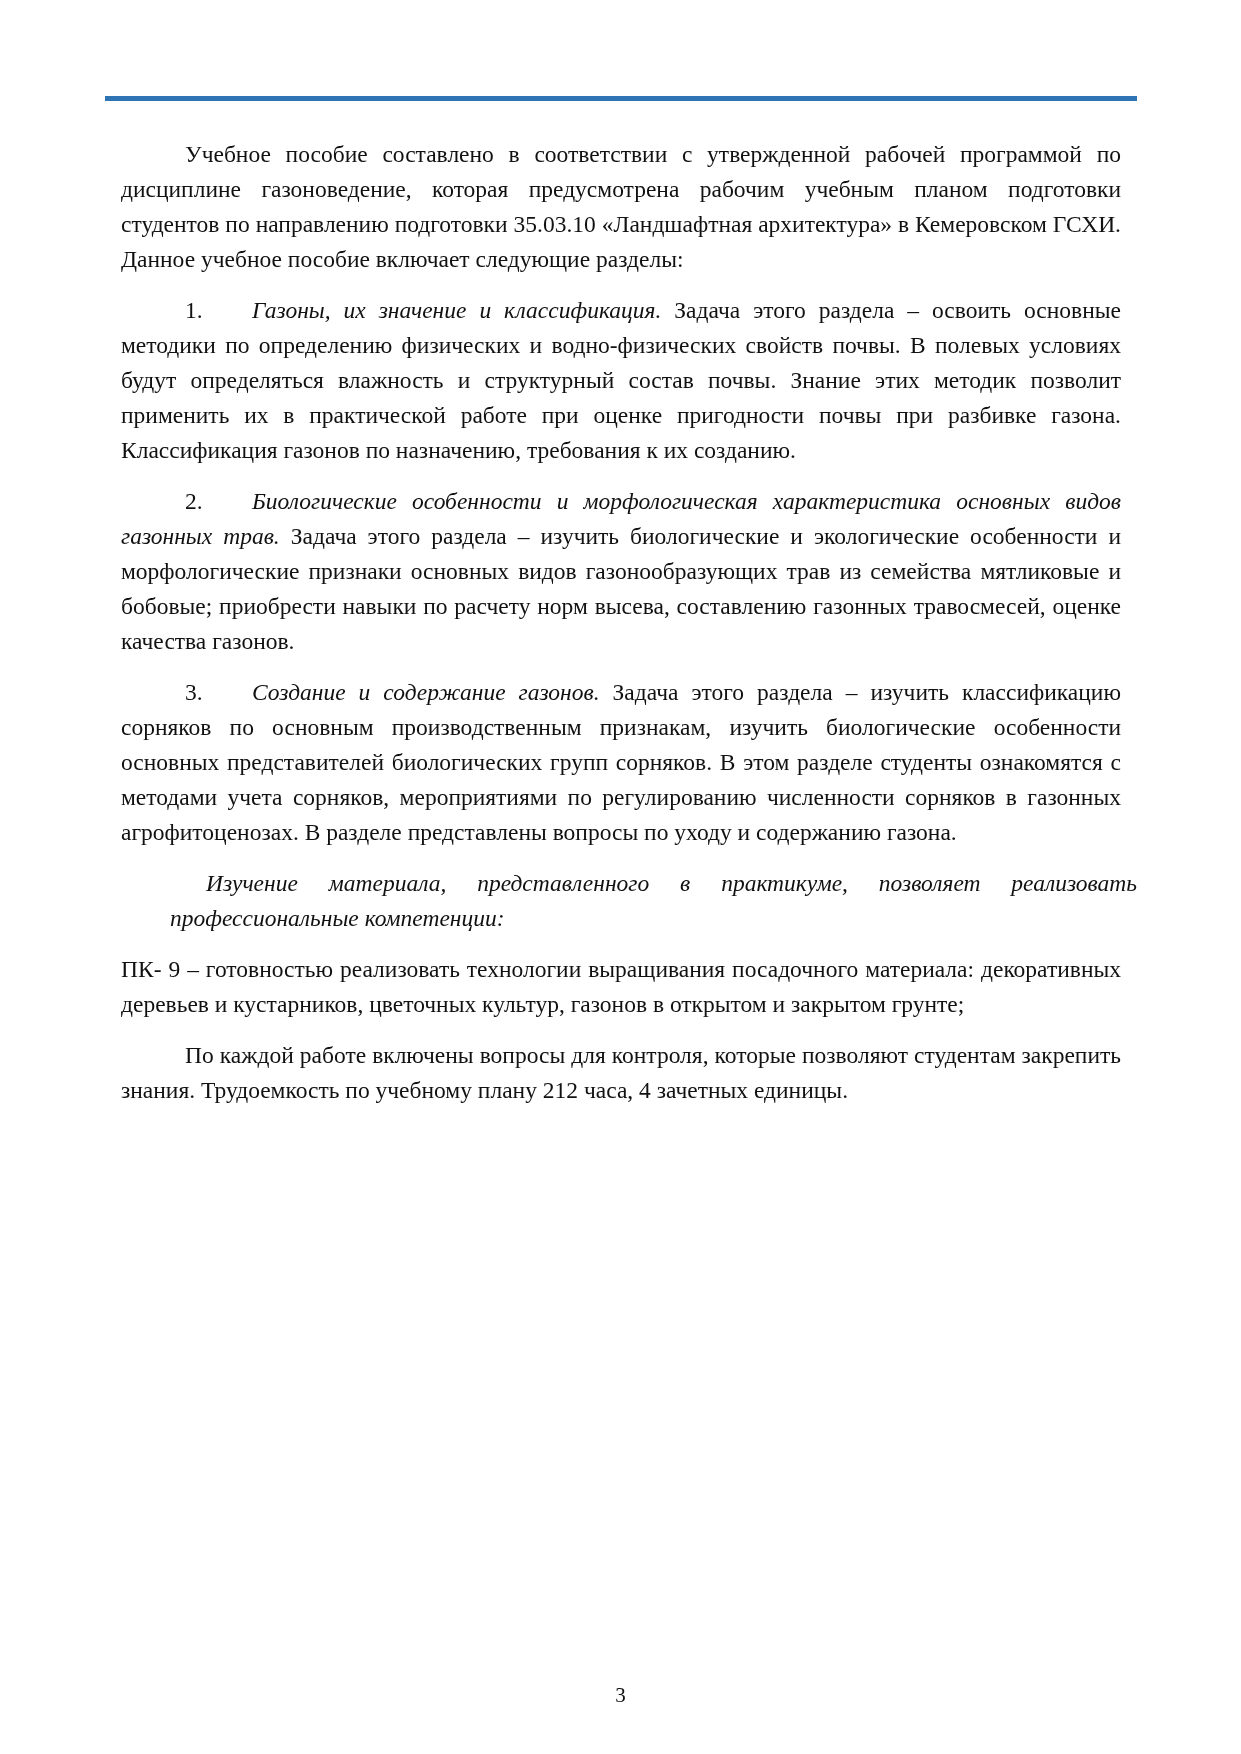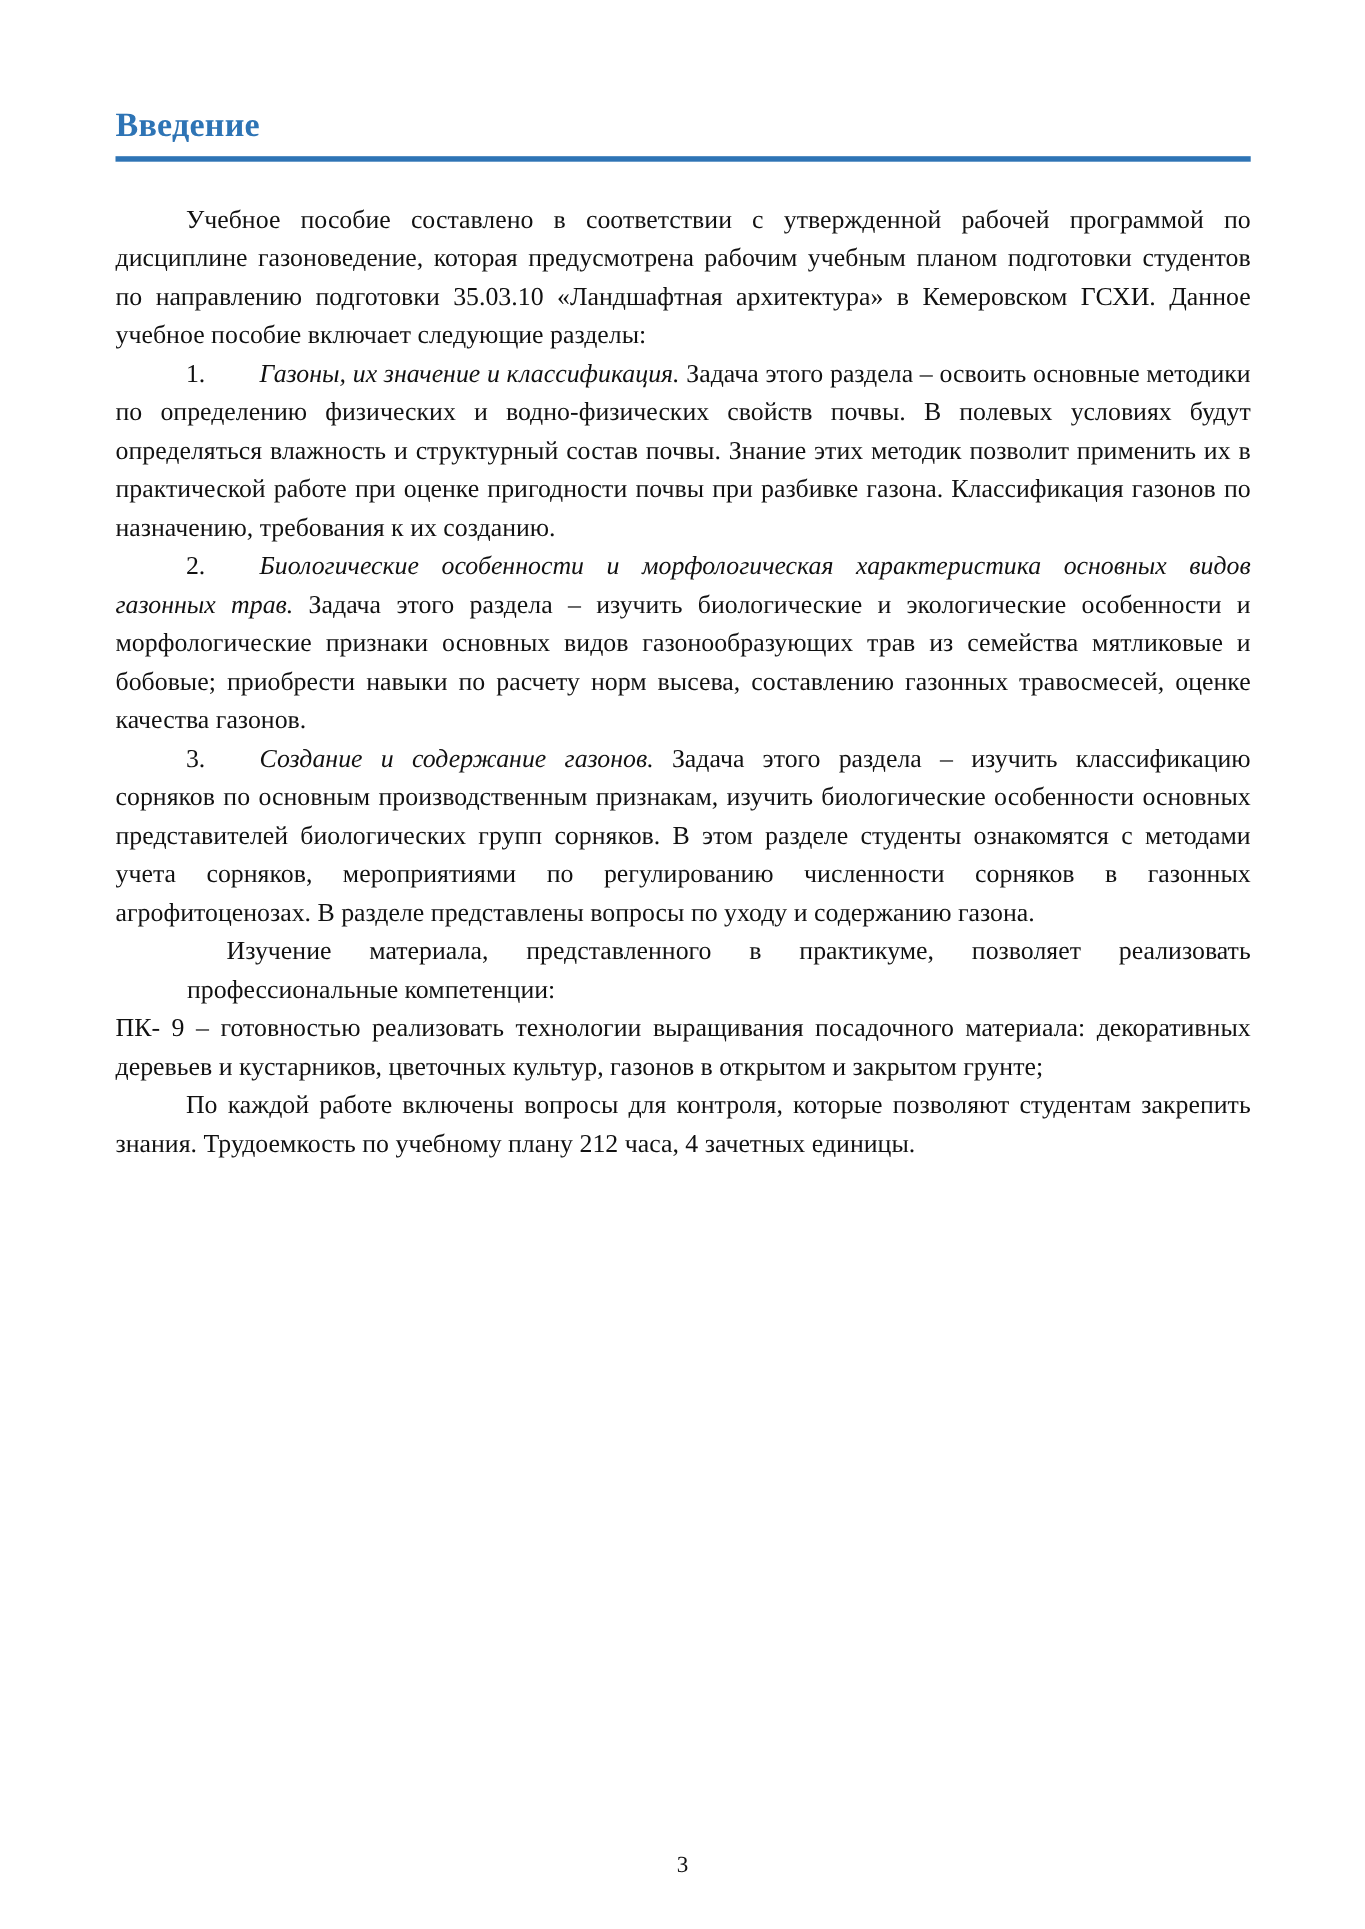--- a/index.html
+++ b/index.html
@@ -26,55 +26,55 @@
   }
   .title-rule {
     height: 5px;
     width: 100%;
     margin: 0 0 36px 0;
   }
   .para {
     font-size: 23.5px;
     line-height: 35px;
     text-align: justify;
-    margin: 0;
+    margin: 16px;
     text-indent: 64px;
     hyphens: auto;
     -webkit-hyphens: auto;
   }
   .para .num {
     display: inline-block;
     min-width: 67px;
     text-indent: 0;
     font-style: normal;
   }
   .para .it { font-style: italic; }
   .p-compet-intro {
     margin-left: 65px;
     width: 967px;
     text-indent: 36px;
+    font-style: italic;
   }
   .p-noindent { text-indent: 0; }
   .page-number {
     position: absolute;
     bottom: 46px;
     left: 0;
     width: 100%;
     text-align: center;
     font-size: 21px;
     color: #111111;
   }
 </style>
 </head>
 <body>
 
 <div class="sheet">
   <div class="content">
 
-    <h1 class="doc-title" style="color: rgb(46, 116, 181);">Введение</h1>
     <div class="title-rule" style="background: rgb(46, 116, 181);"></div>
 
     <p class="para">
       <span>Учебное пособие составлено в соответствии с утвержденной рабочей программой по дисциплине газоноведение, которая предусмотрена рабочим учебным планом подготовки студентов по направлению подготовки 35.03.10 «Ландшафтная архитектура» в Кемеровском ГСХИ. Данное учебное пособие включает следующие разделы:</span>
     </p>
 
     <p class="para">
       <span class="num">1.</span><span class="it">Газоны, их значение и классификация.</span><span> Задача этого раздела – освоить основные методики по определению физических и водно-физических свойств почвы. В полевых условиях будут определяться влажность и структурный состав почвы. Знание этих методик позволит применить их в практической работе при оценке пригодности почвы при разбивке газона. Классификация газонов по назначению, требования к их созданию.</span>
     </p>
 

